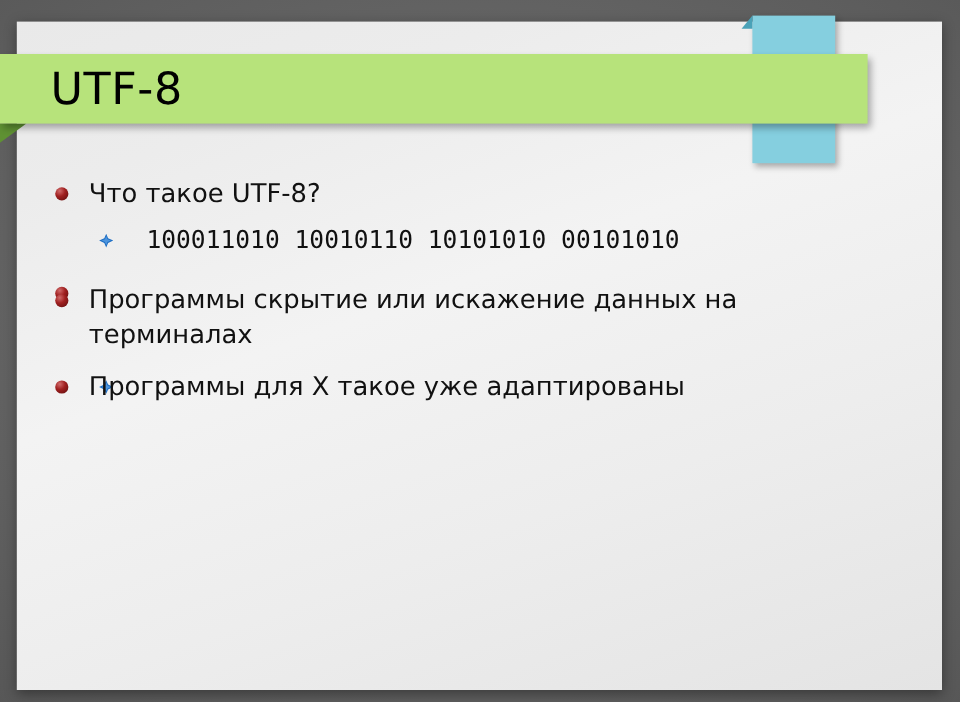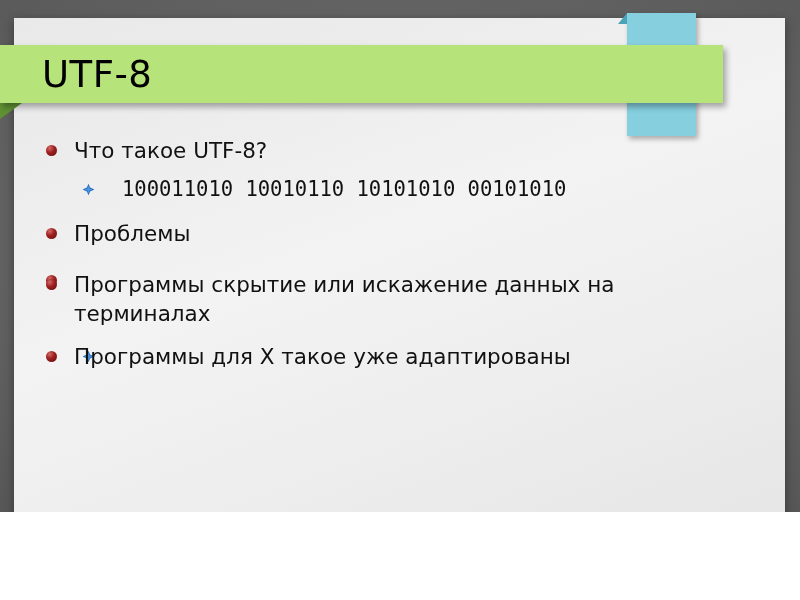--- a/index.html
+++ b/index.html
@@ -10,21 +10,21 @@
     width: 800px;
     height: 600px;
     overflow: hidden;
     font-family: "DejaVu Sans", sans-serif;
   }
 
   
   #slide {
     position: relative;
     width: 800px;
-    height: 512px;
+    height: 585px;
     background:
       radial-gradient(ellipse 120% 110% at 50% 45%,
                       #6a6a6a 0%,
                       #636363 38%,
                       #555555 70%,
                       #484848 100%);
     overflow: hidden;
   }
 
   
@@ -111,20 +111,21 @@
     color: #111111;
   }
 
   
   .lvl1 {
     padding-left: 60px;
     padding-right: 36px;
     margin-bottom: 13px;
     font-size: 21.5px;
     line-height: 29px;
+    margin-top: 11px;
   }
   .lvl1 .marker {
     position: absolute;
     left: 32px;
     top: 9px;
     width: 11px;
     height: 11px;
     border-radius: 50%;
     background:
       radial-gradient(circle at 34% 28%,
@@ -192,24 +193,20 @@
     <div class="bullet-row lvl2" id="row-1">
       <span class="marker">
         <svg viewBox="0 0 13 13" width="13" height="13" aria-hidden="true">
           <path d="M6.5 0.8 L8.1 4.5 L12.4 6.5 L8.1 8.5 L6.5 12.2 L4.9 8.5 L0.6 6.5 L4.9 4.5 Z" fill="#1f6fc4"></path>
           <path d="M6.5 2.6 L7.5 5.3 L10.4 6.5 L7.5 7.7 L6.5 10.3 L5.5 7.7 L2.6 6.5 L5.5 5.3 Z" fill="#4d94dd"></path>
         </svg>
       </span>
       <span class="mono">100011010 10010110 10101010 00101010</span>
     </div>
 
-    <div class="bullet-row lvl1" id="row-2">
-      <span class="marker"></span>
-      <span>Проблемы</span>
-    </div>
 
     <div class="bullet-row lvl1" id="row-3">
       <span class="marker"></span>
     </div>
 
     <div class="bullet-row lvl1" id="row-4">
       <span class="marker"></span>
       <span>Программы скрытие или искажение данных на терминалах</span>
     </div>
 

